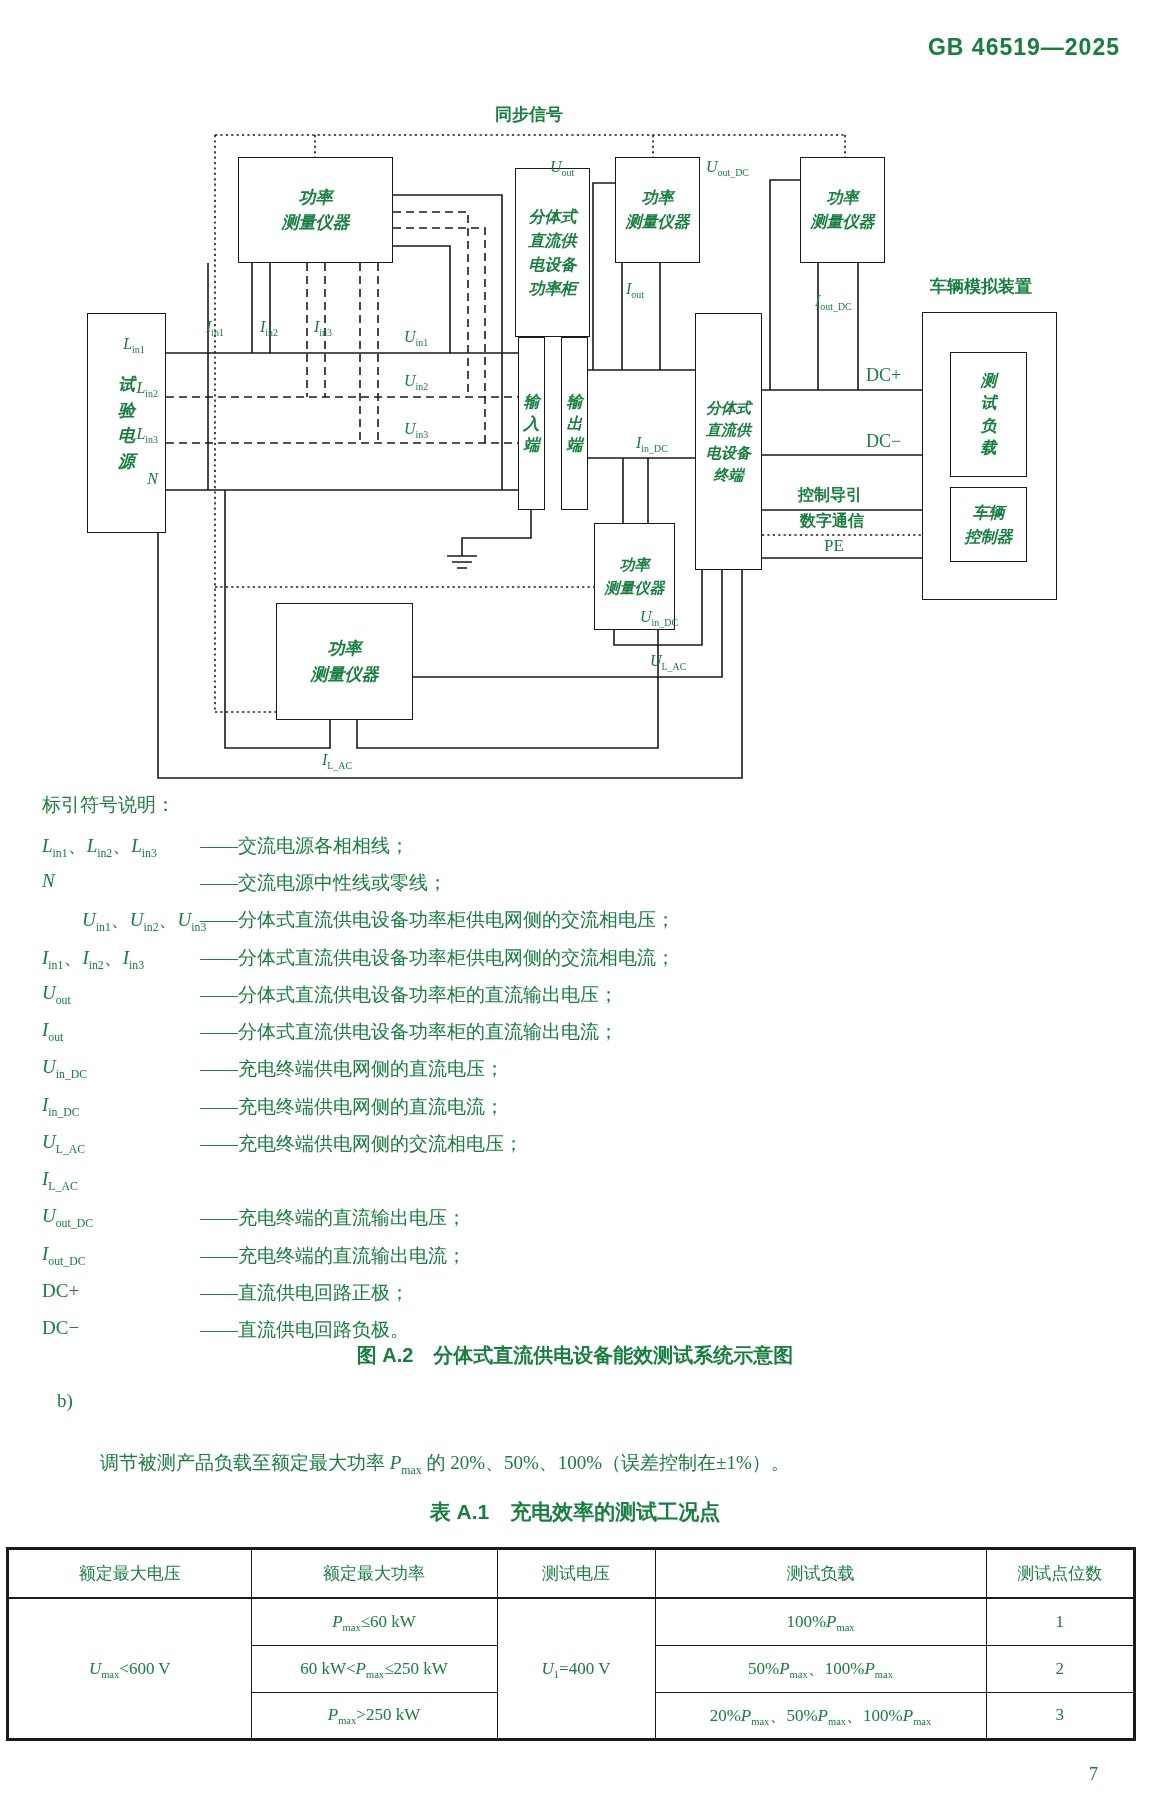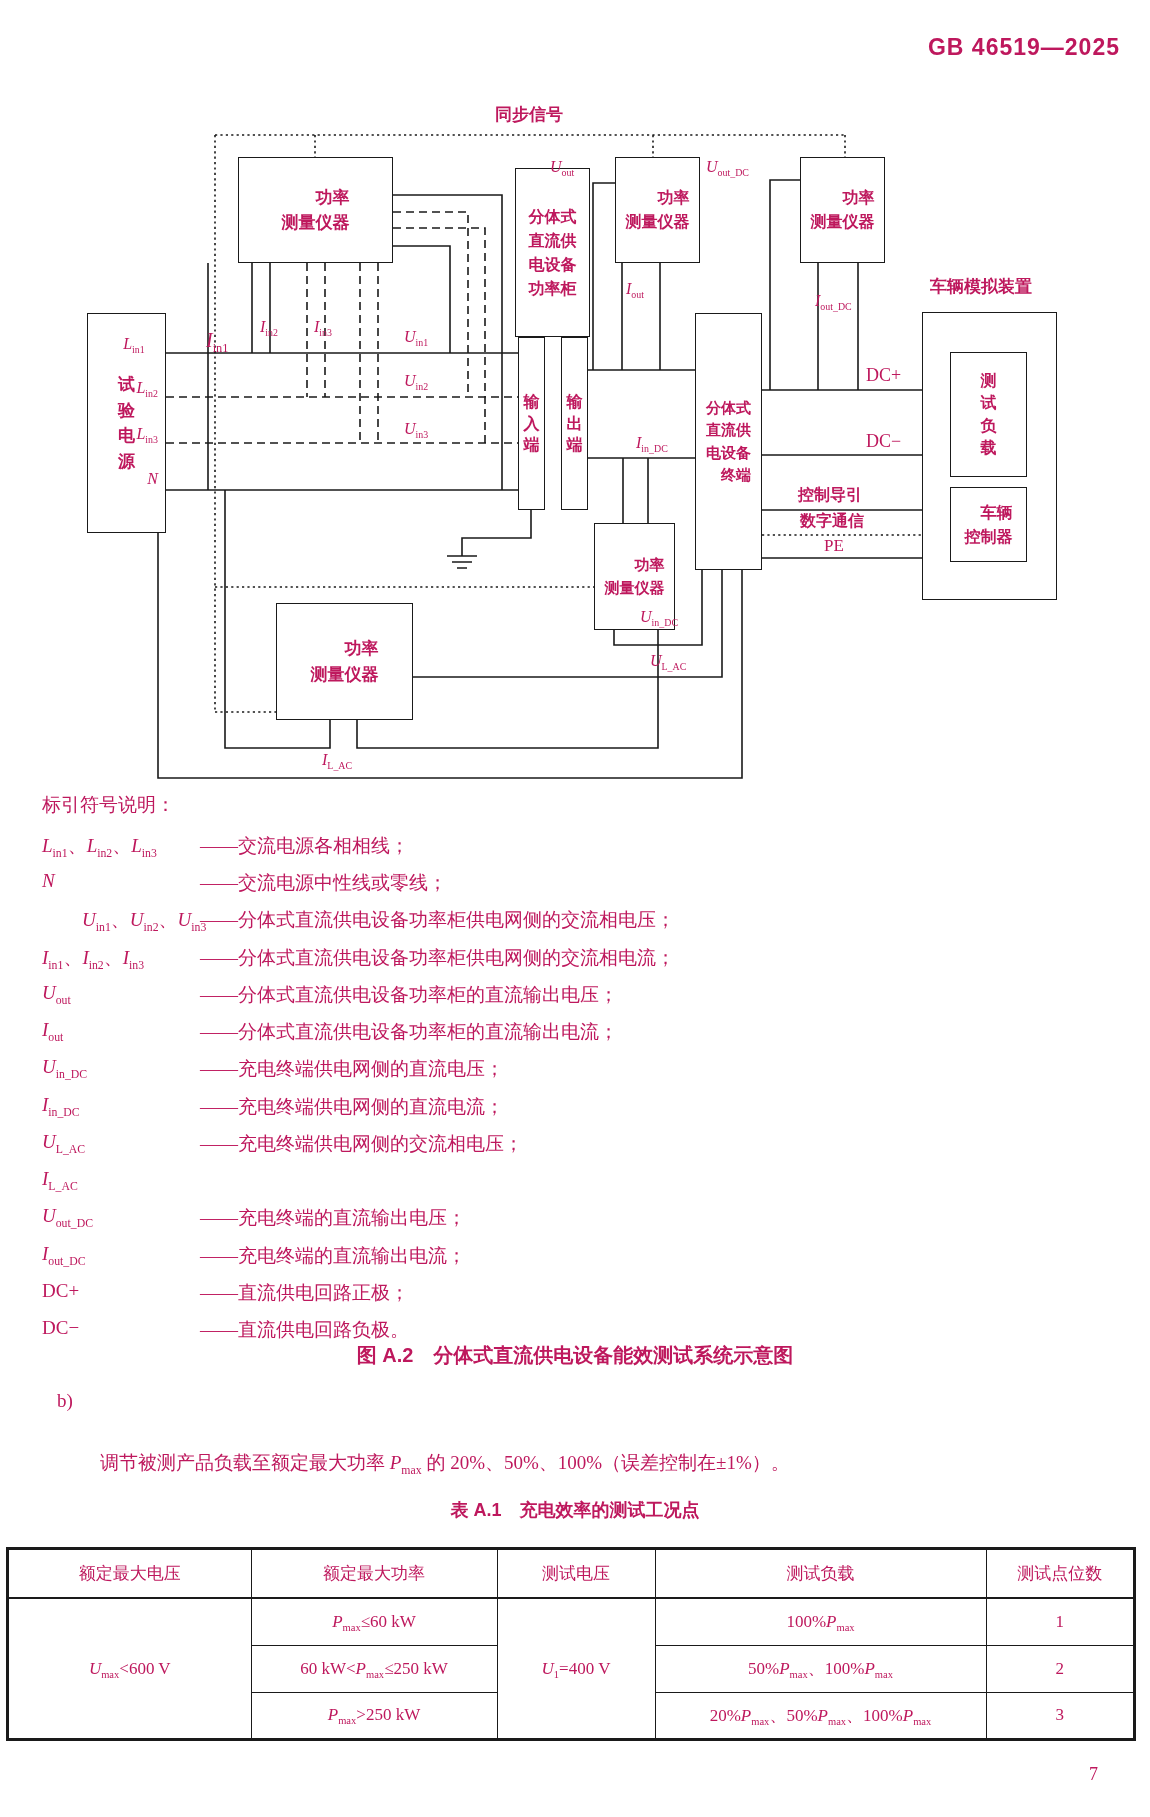--- a/index.html
+++ b/index.html
@@ -1,20 +1,20 @@
 <!DOCTYPE html>
 <html><head>
 <meta charset="utf-8">
 <style>
   html,body{margin:0;padding:0;background:#e8e8e8;}
   .page{position:relative;width:1150px;height:1817px;background:#ffffff;margin:0 auto;
-        font-family:"Liberation Serif","DejaVu Serif",serif;color:#be185d;overflow:hidden;}
+        font-family:"Liberation Serif","DejaVu Serif",serif;color:#15803d;overflow:hidden;}
   .bx{position:absolute;box-sizing:border-box;border:1.6px solid #1a1a1a;background:#fff;
-      display:flex;align-items:center;justify-content:center;text-align:right;
-      white-space:pre-line;z-index:2;font-weight:600;line-height:1.5;}
+      display:flex;align-items:center;justify-content:center;text-align:center;
+      white-space:pre-line;z-index:2;font-weight:600;line-height:1.5;font-style:italic;}
   .lb{position:absolute;z-index:3;white-space:nowrap;font-size:15px;line-height:1.1;}
   .cjk{font-size:16px;font-weight:600;}
   .v{font-style:italic;font-family:"Liberation Serif","DejaVu Serif",serif;}
   sub{font-size:0.62em;font-style:normal;line-height:0;}
   svg.wires{position:absolute;left:0;top:0;z-index:0;}
   .lgtitle{position:absolute;left:42px;font-size:19px;}
   .lgs{position:absolute;left:42px;font-size:19px;white-space:nowrap;}
   .lgd{position:absolute;left:200px;font-size:19px;white-space:nowrap;}
   .caption{position:absolute;left:0;width:1150px;text-align:center;font-weight:bold;
            font-family:"Liberation Sans","DejaVu Sans",sans-serif;font-size:20px;}
@@ -109,21 +109,21 @@
 负
 载</div>
   <div class="bx cjk" style="left:950px;top:487px;width:77px;height:75px;">车辆
 控制器</div>
 
   <div class="lb cjk" style="left:495px;top:106px;font-size:17px;">同步信号</div>
   <div class="lb" style="left:110px;top:335px;width:48px;text-align:center;font-size:16px;"><i class="v">L</i><sub>in1</sub></div>
   <div class="lb" style="left:110px;top:379px;width:48px;text-align:right;font-size:16px;"><i class="v">L</i><sub>in2</sub></div>
   <div class="lb" style="left:110px;top:425px;width:48px;text-align:right;font-size:16px;"><i class="v">L</i><sub>in3</sub></div>
   <div class="lb" style="left:110px;top:470px;width:48px;text-align:right;font-size:16px;"><i class="v">N</i></div>
-  <div class="lb" style="left:206px;top:318px;font-size:20px;margin-top:11px;"><i class="v">I</i><sub>in1</sub></div>
+  <div class="lb" style="left:206px;top:318px;font-size:16px;"><i class="v">I</i><sub>in1</sub></div>
   <div class="lb" style="left:260px;top:318px;font-size:16px;"><i class="v">I</i><sub>in2</sub></div>
   <div class="lb" style="left:314px;top:318px;font-size:16px;"><i class="v">I</i><sub>in3</sub></div>
   <div class="lb" style="left:404px;top:328px;font-size:16px;"><i class="v">U</i><sub>in1</sub></div>
   <div class="lb" style="left:404px;top:372px;font-size:16px;"><i class="v">U</i><sub>in2</sub></div>
   <div class="lb" style="left:404px;top:420px;font-size:16px;"><i class="v">U</i><sub>in3</sub></div>
   <div class="lb" style="left:550px;top:158px;font-size:16px;"><i class="v">U</i><sub>out</sub></div>
   <div class="lb" style="left:626px;top:280px;font-size:16px;"><i class="v">I</i><sub>out</sub></div>
   <div class="lb" style="left:706px;top:158px;font-size:16px;"><i class="v">U</i><sub>out_DC</sub></div>
   <div class="lb" style="left:815px;top:292px;font-size:16px;"><i class="v">I</i><sub>out_DC</sub></div>
   <div class="lb" style="left:866px;top:366px;font-size:18px;">DC+</div>
@@ -165,21 +165,21 @@
   <div class="lgs" style="top:1280px;">DC+</div>
   <div class="lgd" style="top:1280px;">——直流供电回路正极；</div>
   <div class="lgs" style="top:1317px;">DC−</div>
   <div class="lgd" style="top:1317px;">——直流供电回路负极。</div>
 
   <div class="caption" style="top:1342px;">图 A.2　分体式直流供电设备能效测试系统示意图</div>
 
   <div class="para" style="left:57px;top:1390px;">b)</div>
   <div class="para" style="left:100px;top:1438px;margin-top:12px;">调节被测产品负载至额定最大功率 <i class="v">P</i><sub>max</sub> 的 20%、50%、100%（误差控制在±1%）。</div>
 
-  <div class="caption" style="top:1498px;font-size:18px;">表 A.1　充电效率的测试工况点</div>
+  <div class="caption" style="top:1498px;font-size:21px;">表 A.1　充电效率的测试工况点</div>
 
   <table class="t">
     <colgroup>
       <col style="width:243px">
         <col style="width:246px">
         <col style="width:158px">
       <col style="width:331px">
         <col style="width:148px">
     </colgroup>
     <tbody>

